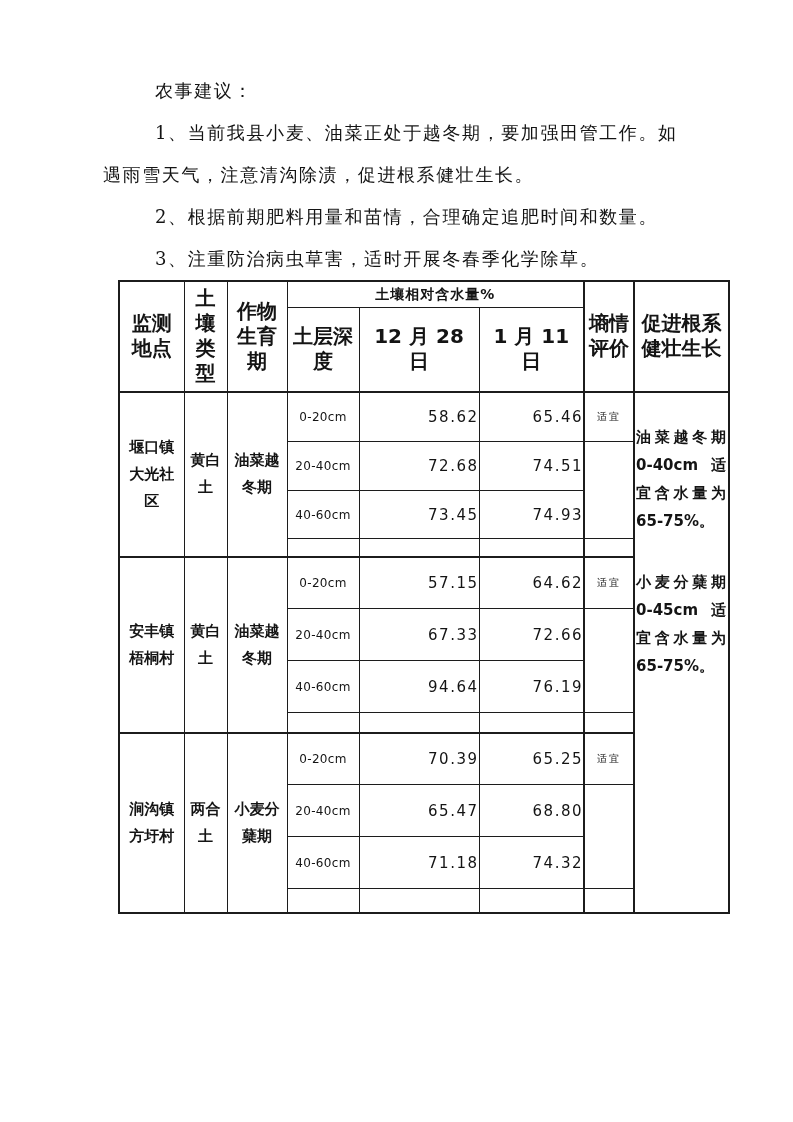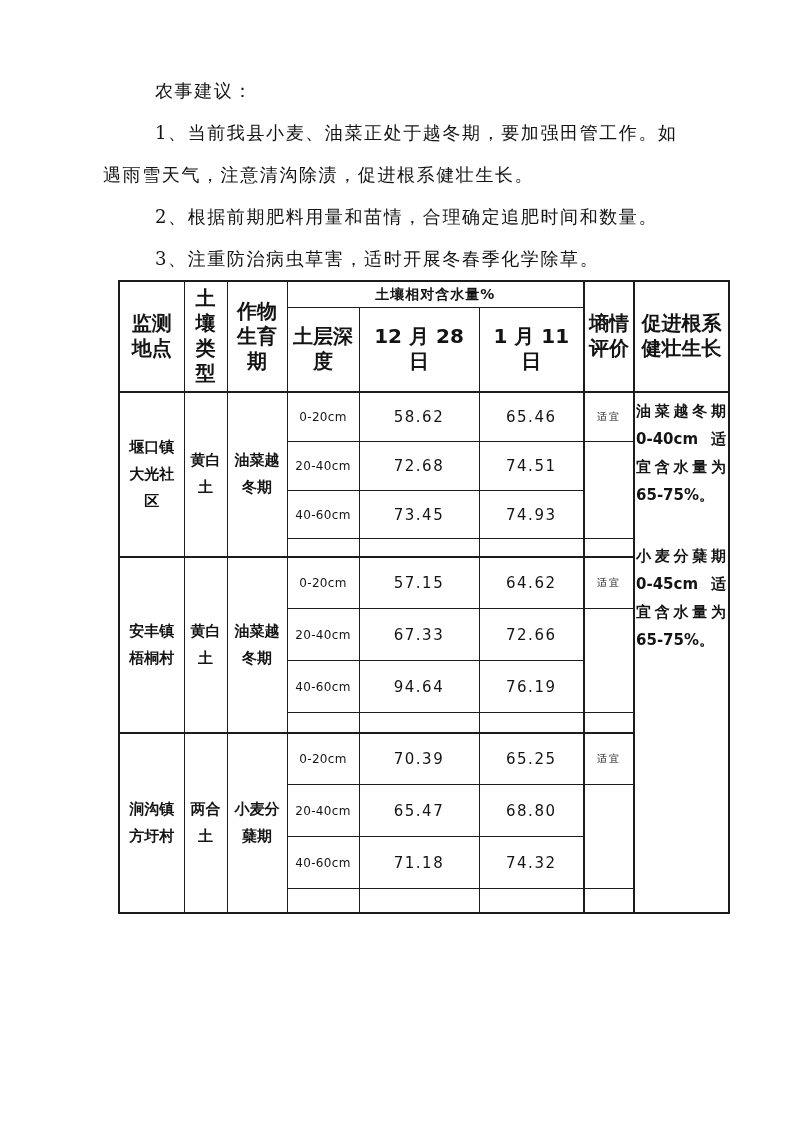--- a/index.html
+++ b/index.html
@@ -74,39 +74,40 @@
     padding: 0 5px;
   }
   .depth-cell {
     font-size: 12px;
     letter-spacing: 0.3px;
     font-family: "DejaVu Sans", sans-serif;
   }
   .val-cell {
     font-size: 15px;
     letter-spacing: 1.5px;
+    text-align: right;
   }
   .eval-cell {
     font-size: 10px;
     letter-spacing: 2px;
   }
   .suitable-cell {
     vertical-align: top;
     text-align: left;
     padding: 0 2px 0 1px;
   }
   .note {
     font-weight: bold;
     font-size: 15px;
     line-height: 28px;
     margin: 0;
     text-align: justify;
     text-justify: inter-character;
   }
-  .note-1 { margin-top: 4px; }
+  .note-1 { margin-top: 30px; }
   .note-2 { margin-top: 33px; }
 </style>
 </head>
 <body>
 
 <div class="page">
 
   <div class="content">
     <p class="para-indent">农事建议：</p>
     <p class="para-indent">1、当前我县小麦、油菜正处于越冬期，要加强田管工作。如遇雨雪天气，注意清沟除渍，促进根系健壮生长。</p>

